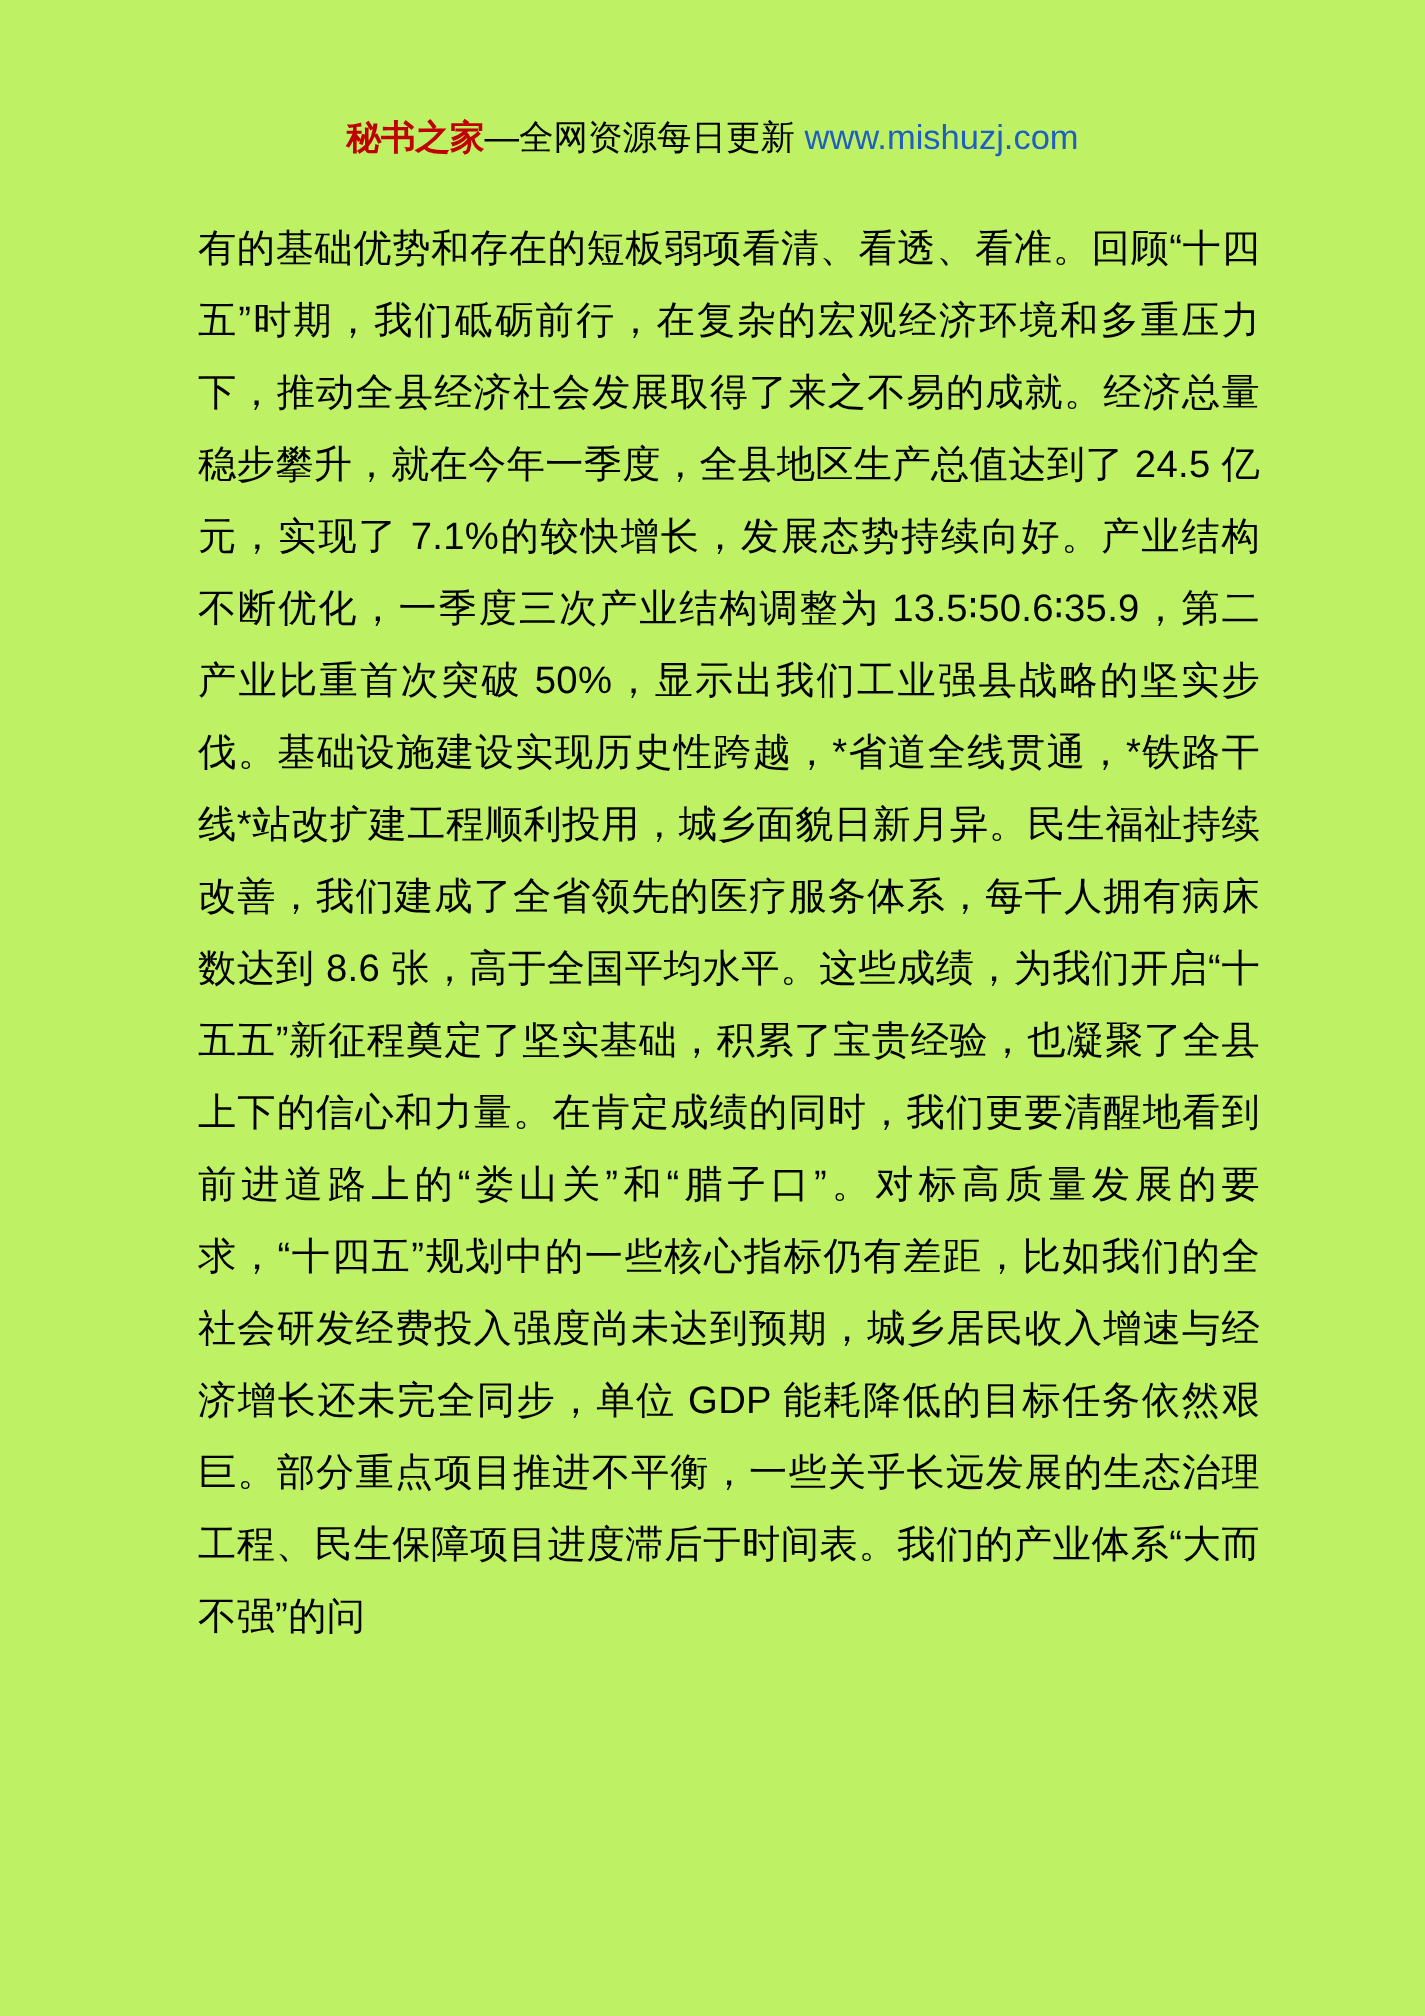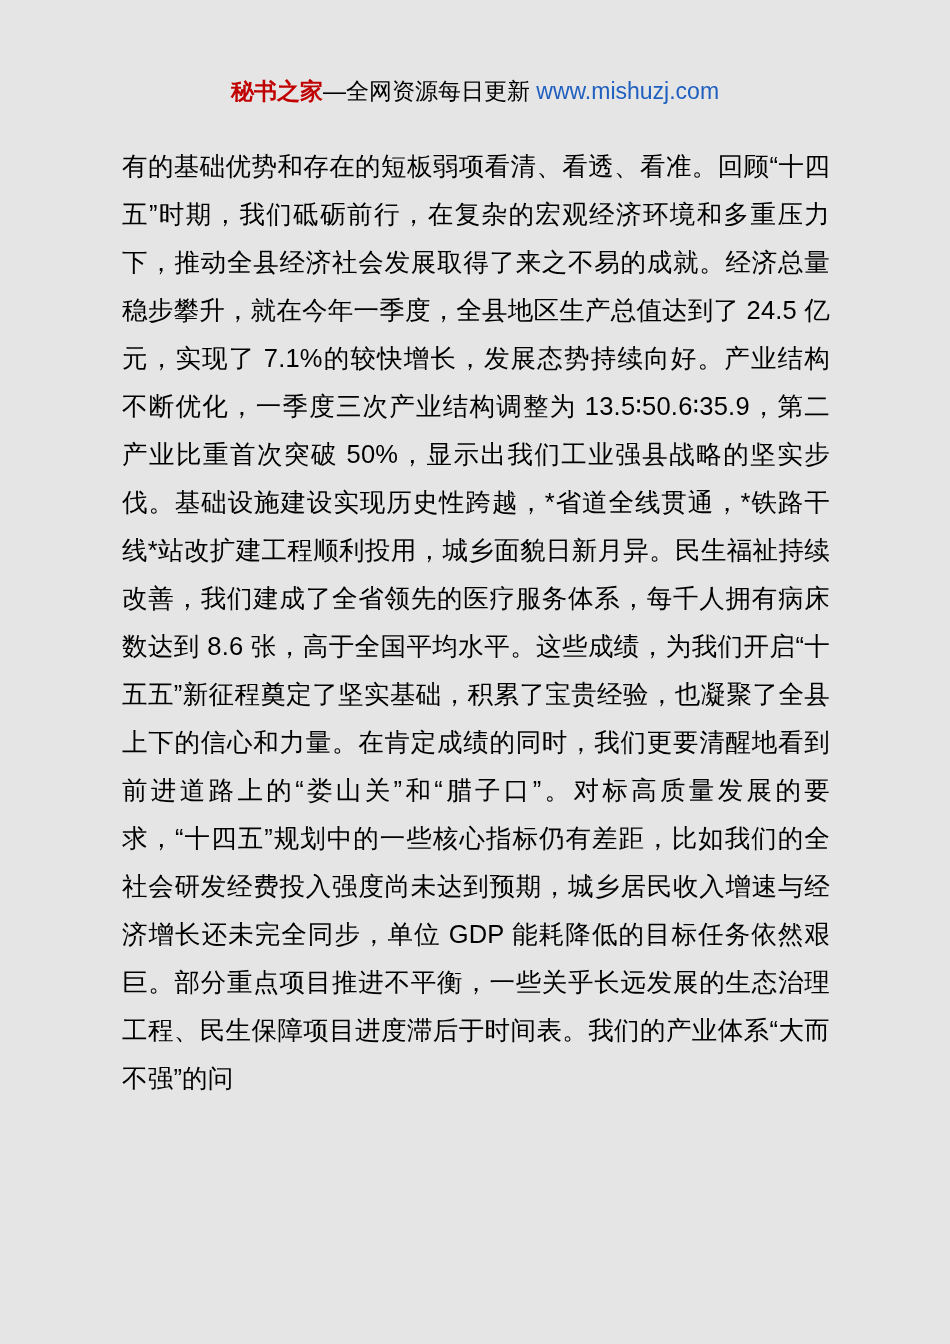--- a/index.html
+++ b/index.html
@@ -13,21 +13,21 @@
     font-family: "Liberation Sans", sans-serif;
     color: #000000;
     overflow: hidden;
   }
   .page {
     position: relative;
     width: 950px;
     height: 1344px;
     box-sizing: border-box;
     padding: 0;
-    background: #e5e5e5;
+    background: #bef264;
   }
   .header {
     position: absolute;
     top: 78px;
     left: 0;
     width: 950px;
     text-align: center;
     white-space: nowrap;
     font-size: 23px;
     line-height: 1.2;
@@ -42,21 +42,21 @@
     font-weight: normal;
   }
   .header .url {
     color: #1f5fbf;
     font-weight: normal;
     text-decoration: none;
   }
   .body-text {
     position: absolute;
     top: 142px;
-    left: 122px;
+    left: 132px;
     width: 708px;
     font-size: 25.5px;
     line-height: 48px;
     text-align: justify;
     text-justify: inter-ideograph;
     letter-spacing: 0.2px;
     color: #000000;
     font-family: "Liberation Sans", "DejaVu Sans", sans-serif;
   }
   .body-text p {

